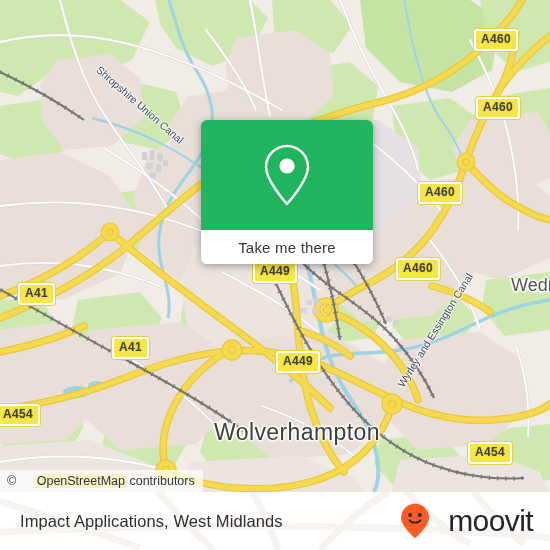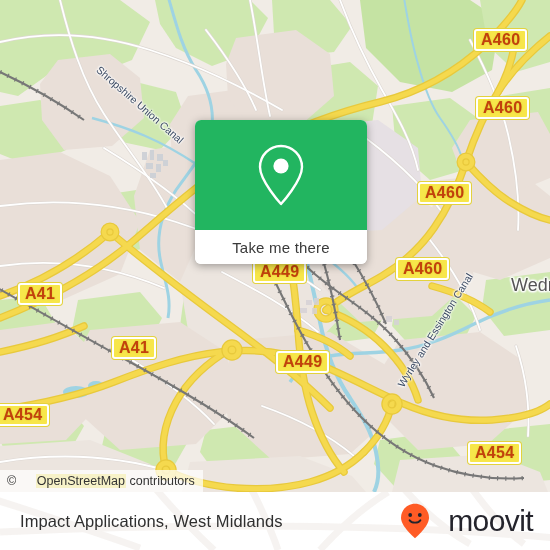--- a/index.html
+++ b/index.html
@@ -13,22 +13,22 @@
   
   #map{position:absolute;left:0;top:0;width:550px;height:492px;overflow:hidden;background:#f1ece6;}
   #mapsvg{position:absolute;left:0;top:0;}
 
   
   .shield{
     position:absolute;
     background:#f7e64a;
     border:2px solid #ffffff;
     border-radius:3px;
-    color:#c2410c;
-    font-size:16px;
+    color:#404040;
+    font-size:12px;
     font-weight:bold;
     letter-spacing:.3px;
     line-height:15px;
     padding:1px 5px 2px 5px;
     box-shadow:0 0 0 1px #e3d23d;
     text-shadow:0 0 2px #d8c62f;
     white-space:nowrap;
   }
   .shield .sh-t{display:block;}
 
@@ -52,21 +52,21 @@
   #attrib{
     position:absolute;left:0;top:470px;
     background:rgba(255,255,255,.72);
     color:#333;font-size:12.5px;line-height:18px;
     padding:2px 8px 3px 7px;white-space:nowrap;
   }
   #attrib .osm{background:#f7f2c8;padding:0 1px;margin-left:16px;}
 
   
   #card{
-    position:absolute;left:195px;top:120px;width:172px;height:144px;
+    position:absolute;left:201px;top:120px;width:172px;height:144px;
     background:#fff;border-radius:6px;
     box-shadow:0 2px 9px rgba(0,0,0,.34);
     overflow:hidden;
   }
   #card-top{
     height:110px;width:100%;
     background:#22b560;
     display:flex;align-items:center;justify-content:center;
   }
   #card-btn{
@@ -330,20 +330,21 @@
     <div class="shield" style="left:468px;top:442px;">
         <span class="sh-t">A454</span>
       </div>
     <div class="shield" style="left:276px;top:351px;">
         <span class="sh-t">A449</span>
       </div>
     <div class="shield" style="left:253px;top:261px;">
         <span class="sh-t">A449</span>
       </div>
 
+    <div class="placelabel" id="lbl-wolverhampton">Wolverhampton</div>
     <div class="placelabel" id="lbl-wednesfield">Wedn</div>
 
     <div class="canal-label" id="lbl-shropshire">Shropshire Union Canal</div>
     <div class="canal-label" id="lbl-wyrley">Wyrley and Essington Canal</div>
 
     <div id="attrib">
       <span>©</span><span>&nbsp;</span><span class="osm">OpenStreetMap</span><span> contributors</span>
     </div>
 
     <div id="card">

